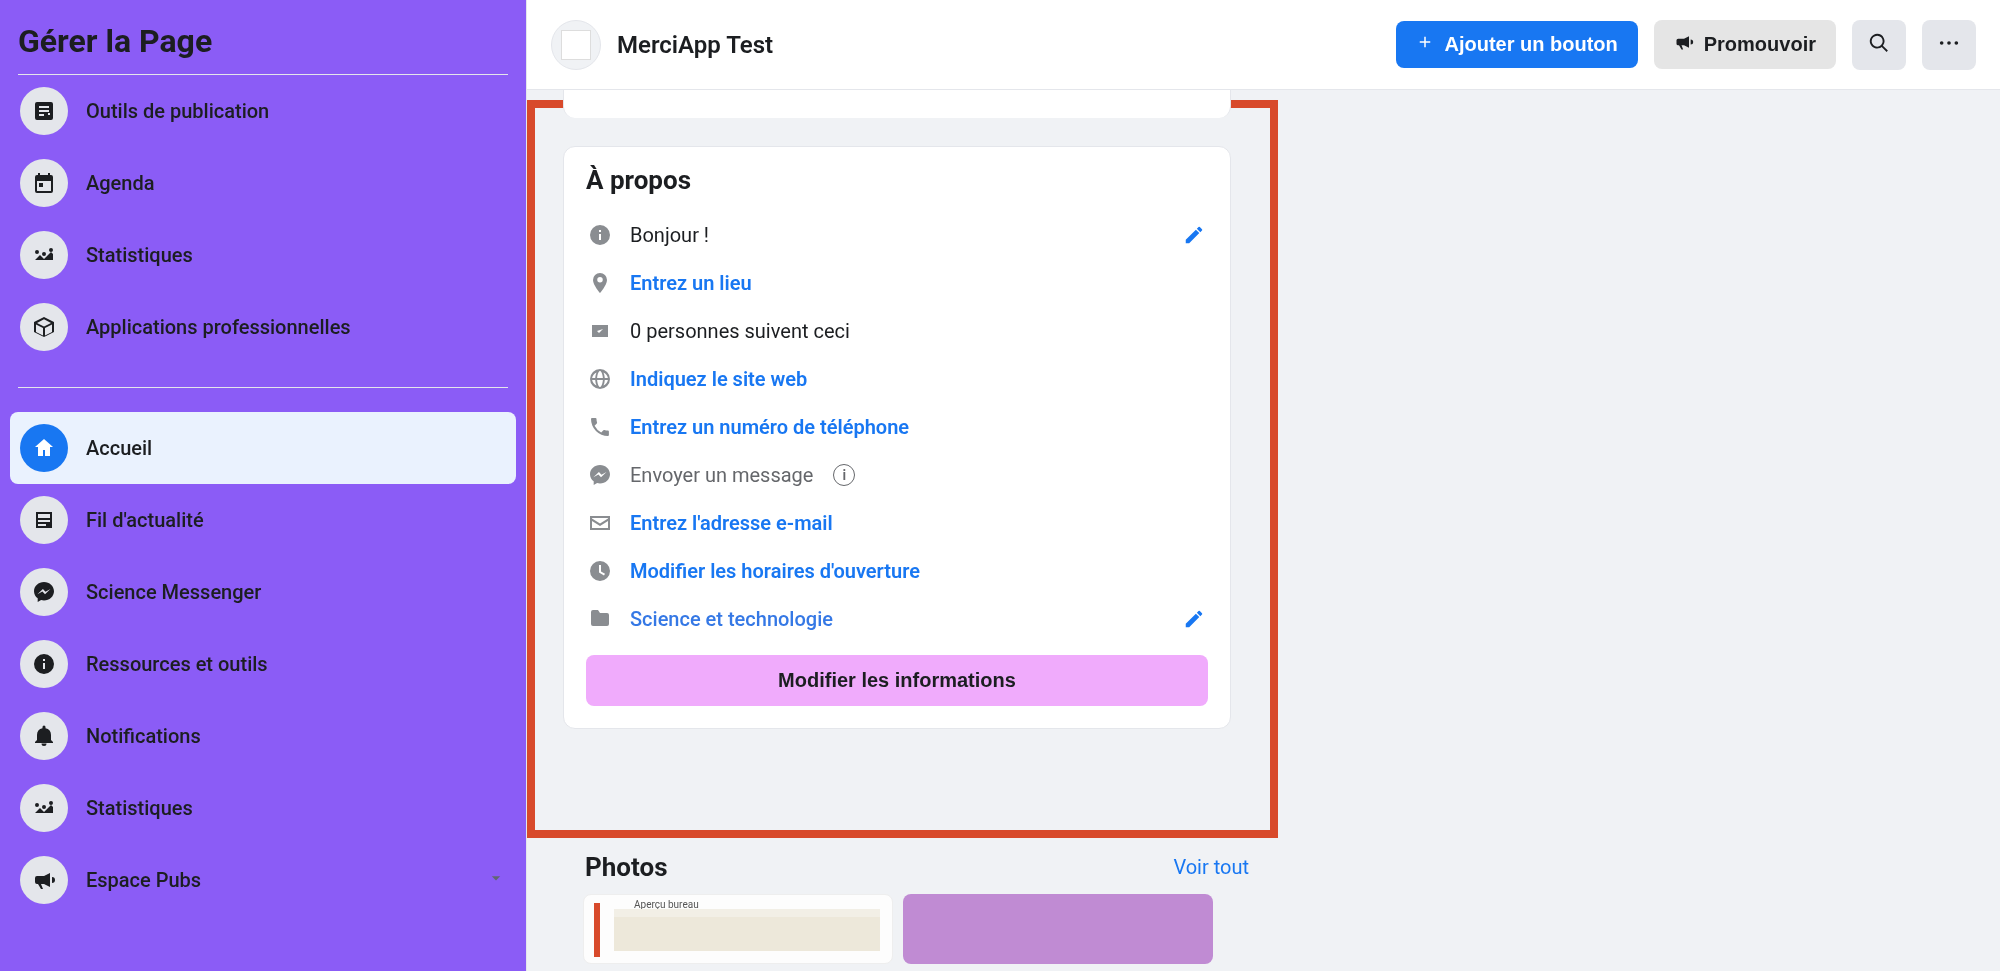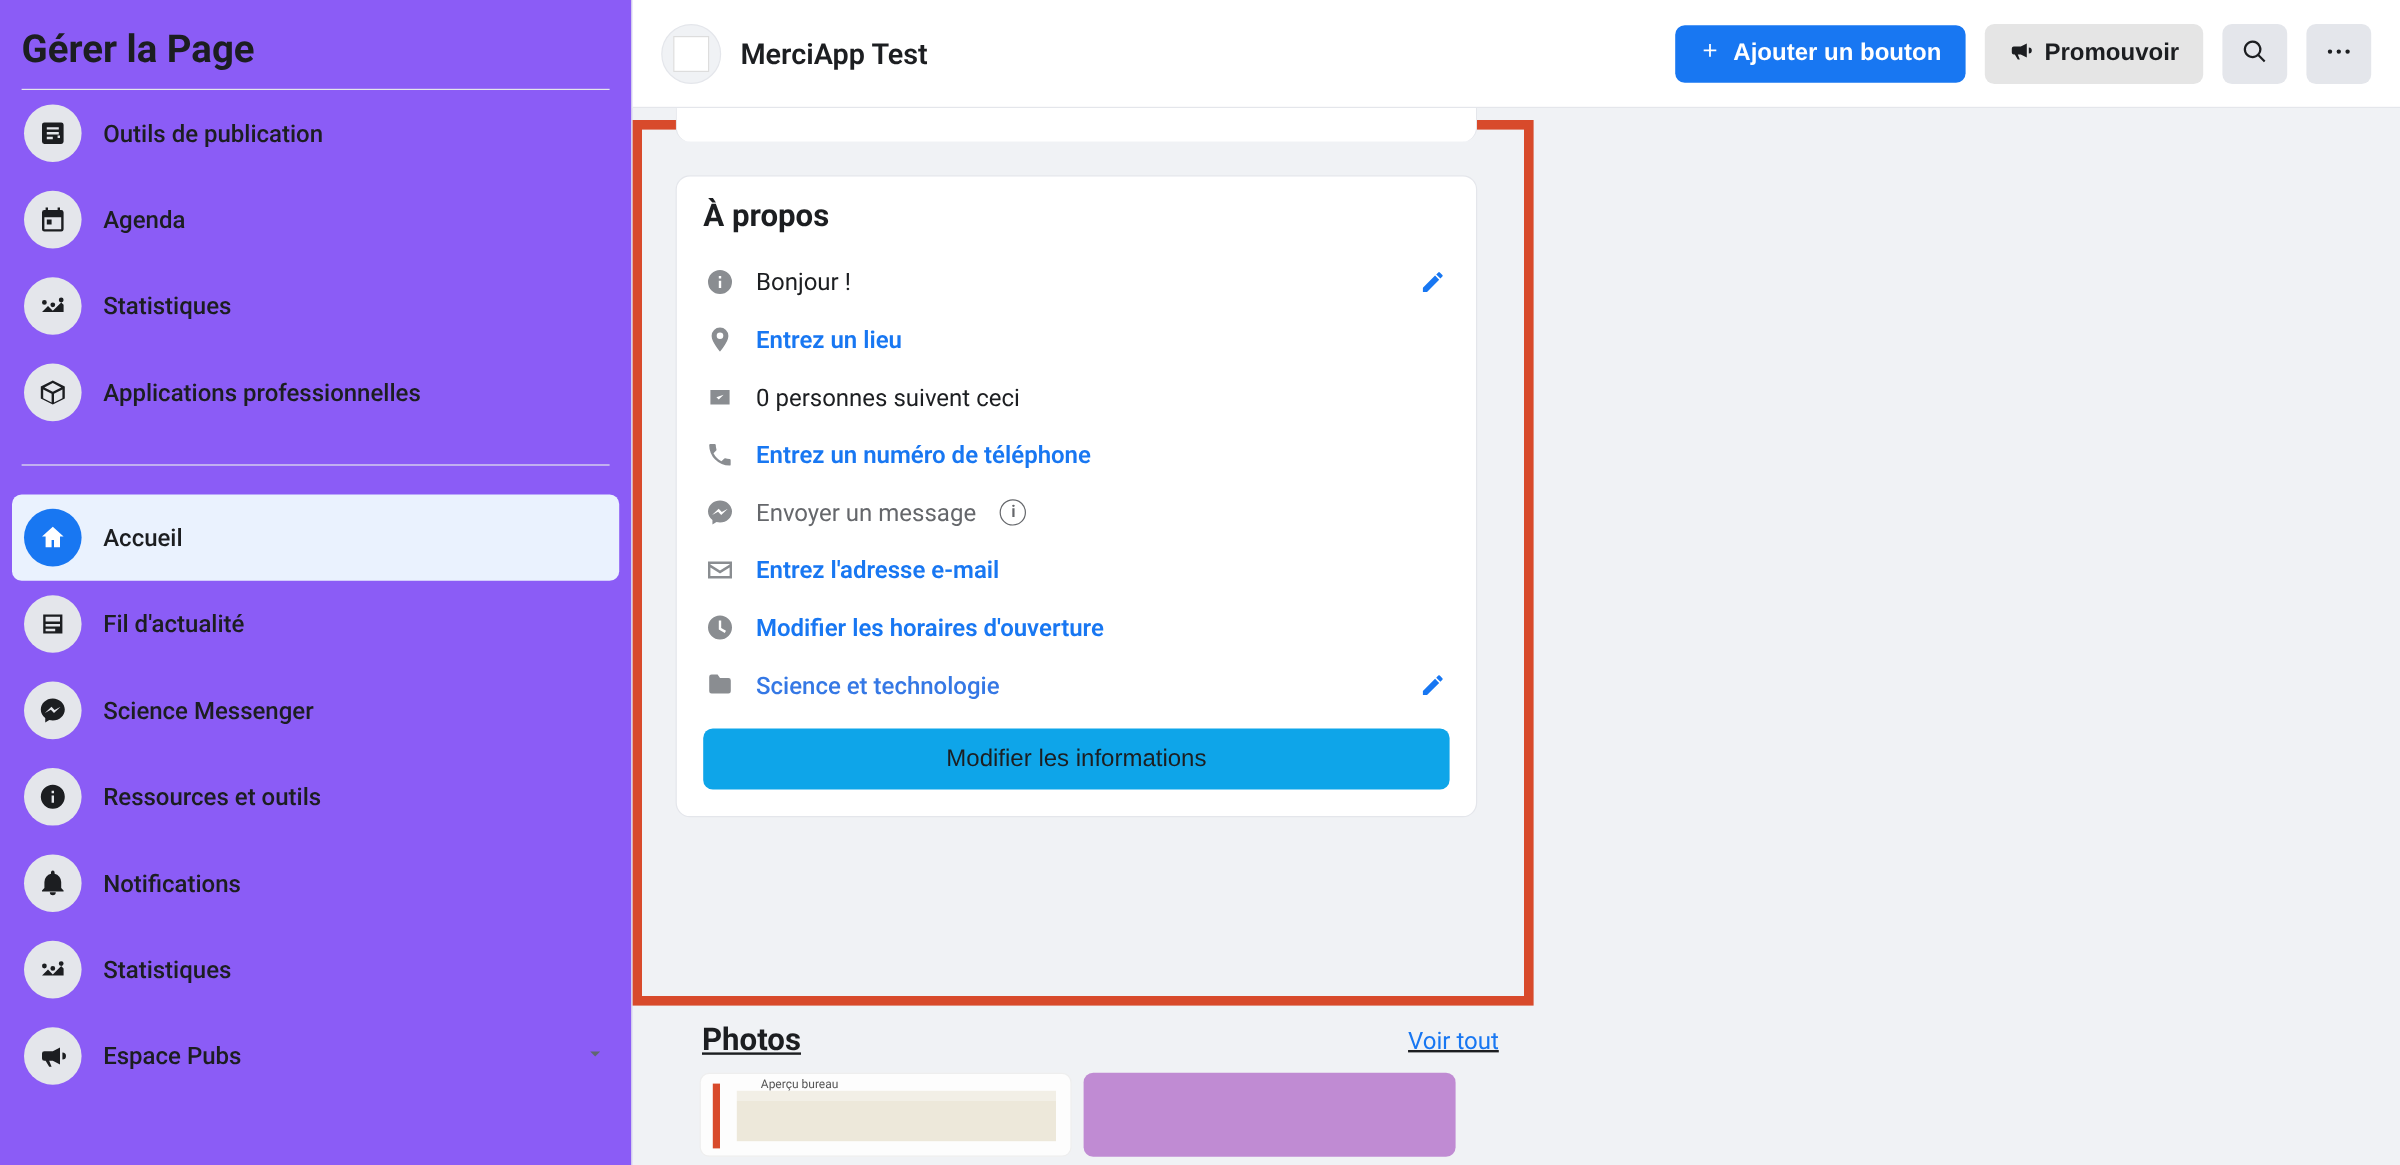--- a/index.html
+++ b/index.html
@@ -188,41 +188,40 @@
   }
   .row .edit svg { width: 22px; height: 22px; fill:#1877f2; }
   .info-icon {
     width: 22px; height: 22px; border:1.5px solid #65676b; border-radius:50%;
     display:inline-flex;align-items:center;justify-content:center;
     font-size:14px; font-weight:600; color:#65676b; margin-left:4px;
   }
   .wide-button {
     display:block;
     width:100%;
-    background:#0ea5e9;
+    background:#f0abfc;
     color:#1c1e21;
     font-size:20px;
-    font-weight:400;
+    font-weight:700;
     border:none;
     border-radius:8px;
     padding:14px 0;
     margin-top:12px;
     cursor:pointer;
   }
 
   .photos-section {
     position: absolute;
     width: 668px;
   }
   .photos-header {
     display:flex;
     align-items:center;
     justify-content:space-between;
     padding: 4px 2px 12px 2px;
-    text-decoration: underline;
   }
   .photos-title { font-size:26px; font-weight:700; }
   .see-all { color:#1877f2; font-size:20px; cursor:pointer; }
   .photo-grid {
     display:flex; gap:10px;text-align:center;
   }
   .photo-thumb {
     width: 310px; height: 70px;
     background:#eee;
     border-radius:8px;
@@ -426,20 +425,28 @@
 
     <div class="row">
       <span class="row-icon">
         <svg viewBox="0 0 24 24">
             <path d="M4 6h16v12H4z M9 12l2 2 4-4"></path>
           </svg>
       </span>
       <span class="row-text">0 personnes suivent ceci</span>
     </div>
 
+    <div class="row">
+      <span class="row-icon">
+        <svg viewBox="0 0 24 24">
+            <path d="M12 2a10 10 0 1 0 0 20 10 10 0 0 0 0-20zm7.9 9h-3.1a16 16 0 0 0-1.3-5.6A8 8 0 0 1 19.9 11zM12 4c1 0 2.5 2.5 2.9 7H9.1C9.5 6.5 11 4 12 4zM8.5 5.4A16 16 0 0 0 7.2 11H4.1a8 8 0 0 1 4.4-5.6zM4.1 13h3.1a16 16 0 0 0 1.3 5.6A8 8 0 0 1 4.1 13zM12 20c-1 0-2.5-2.5-2.9-7h5.8c-.4 4.5-1.9 7-2.9 7zm3.5-1.4a16 16 0 0 0 1.3-5.6h3.1a8 8 0 0 1-4.4 5.6z"></path>
+          </svg>
+      </span>
+      <span class="row-link">Indiquez le site web</span>
+    </div>
 
     <div class="row">
       <span class="row-icon">
         <svg viewBox="0 0 24 24">
             <path d="M6.6 10.8a15 15 0 0 0 6.6 6.6l2.2-2.2a1 1 0 0 1 1-.25 11 11 0 0 0 3.5.56 1 1 0 0 1 1 1V20a1 1 0 0 1-1 1A17 17 0 0 1 3 4a1 1 0 0 1 1-1h3.5a1 1 0 0 1 1 1 11 11 0 0 0 .56 3.5 1 1 0 0 1-.25 1L6.6 10.8z"></path>
           </svg>
       </span>
       <span class="row-link">Entrez un numéro de téléphone</span>
     </div>
 

